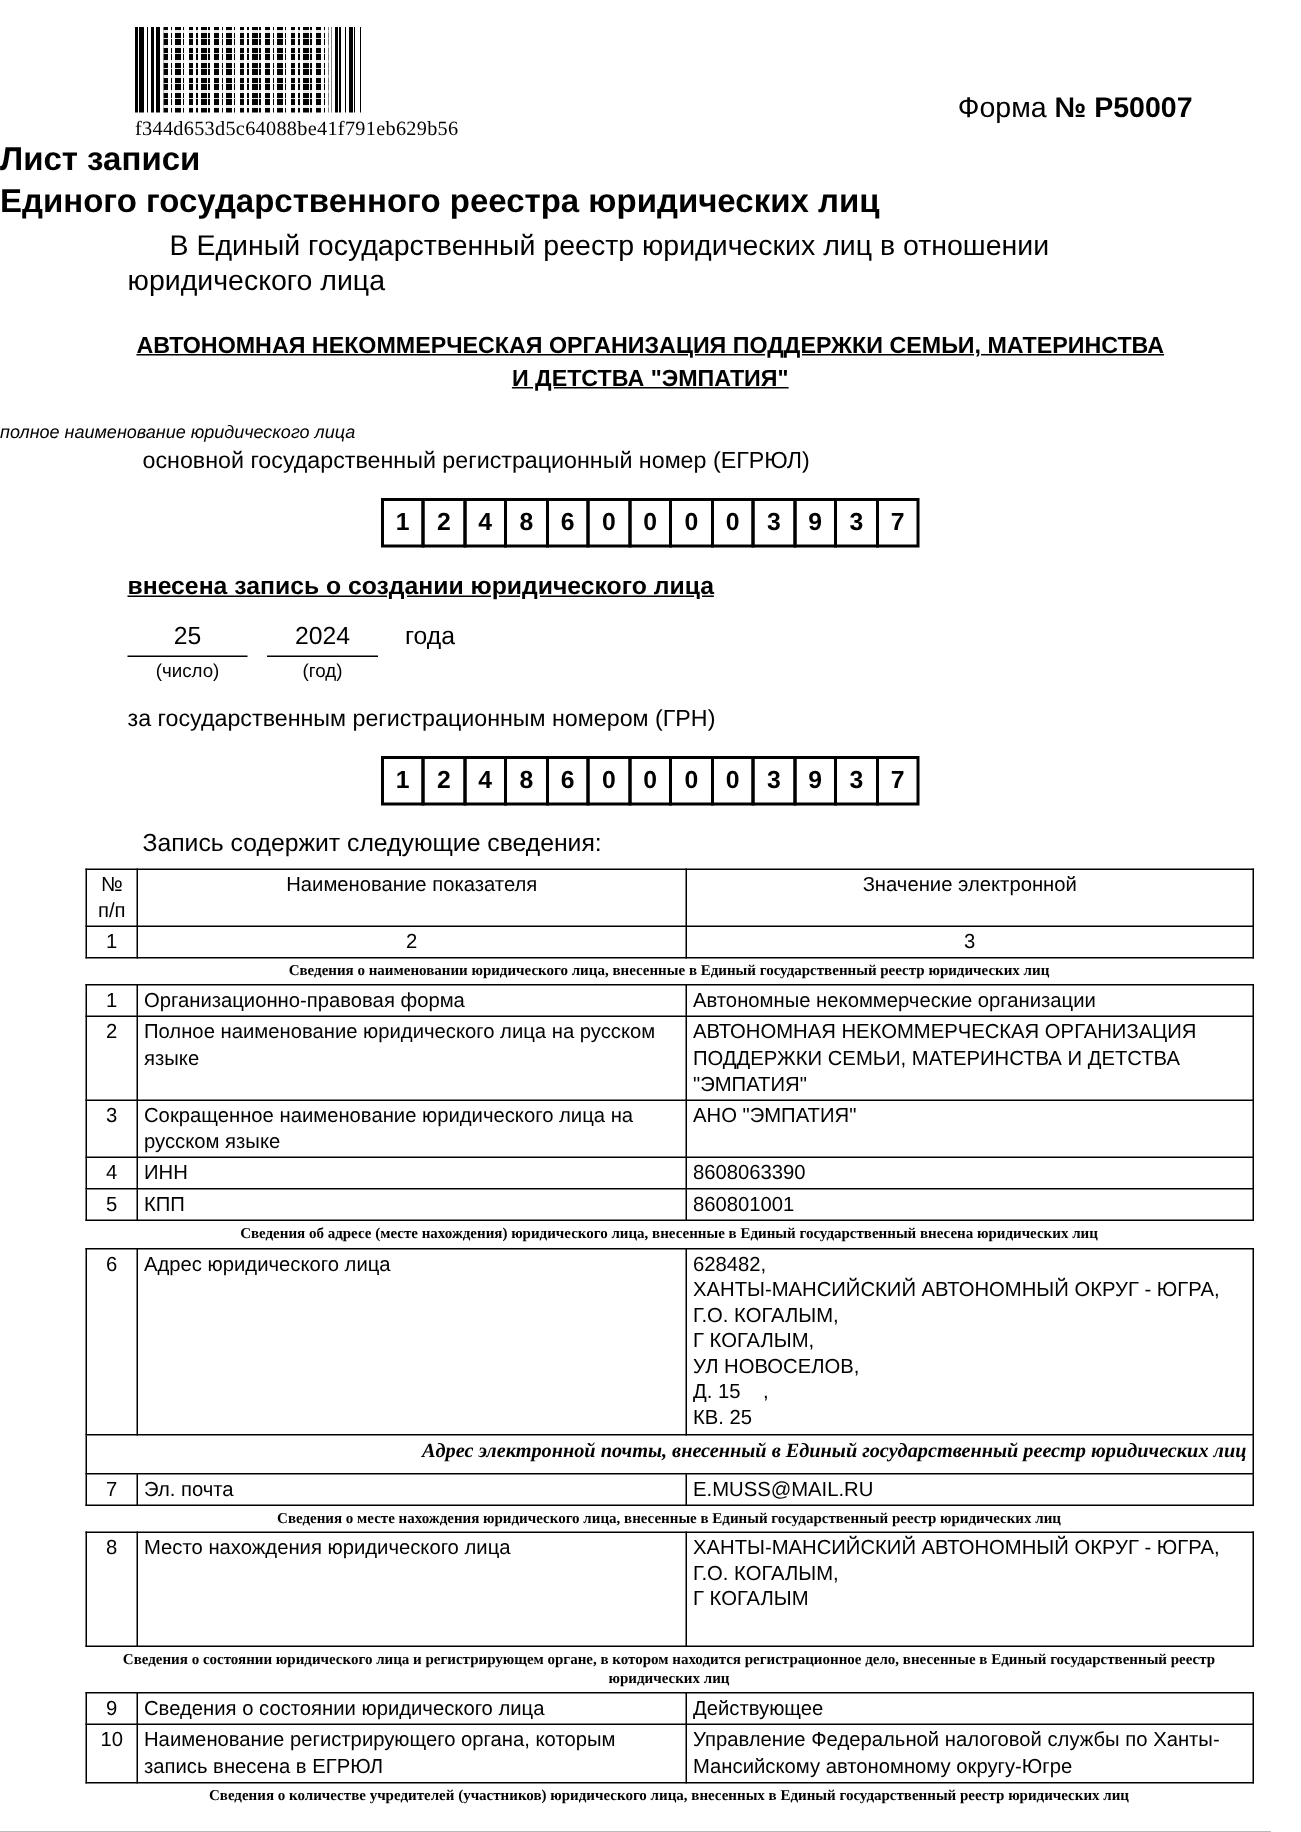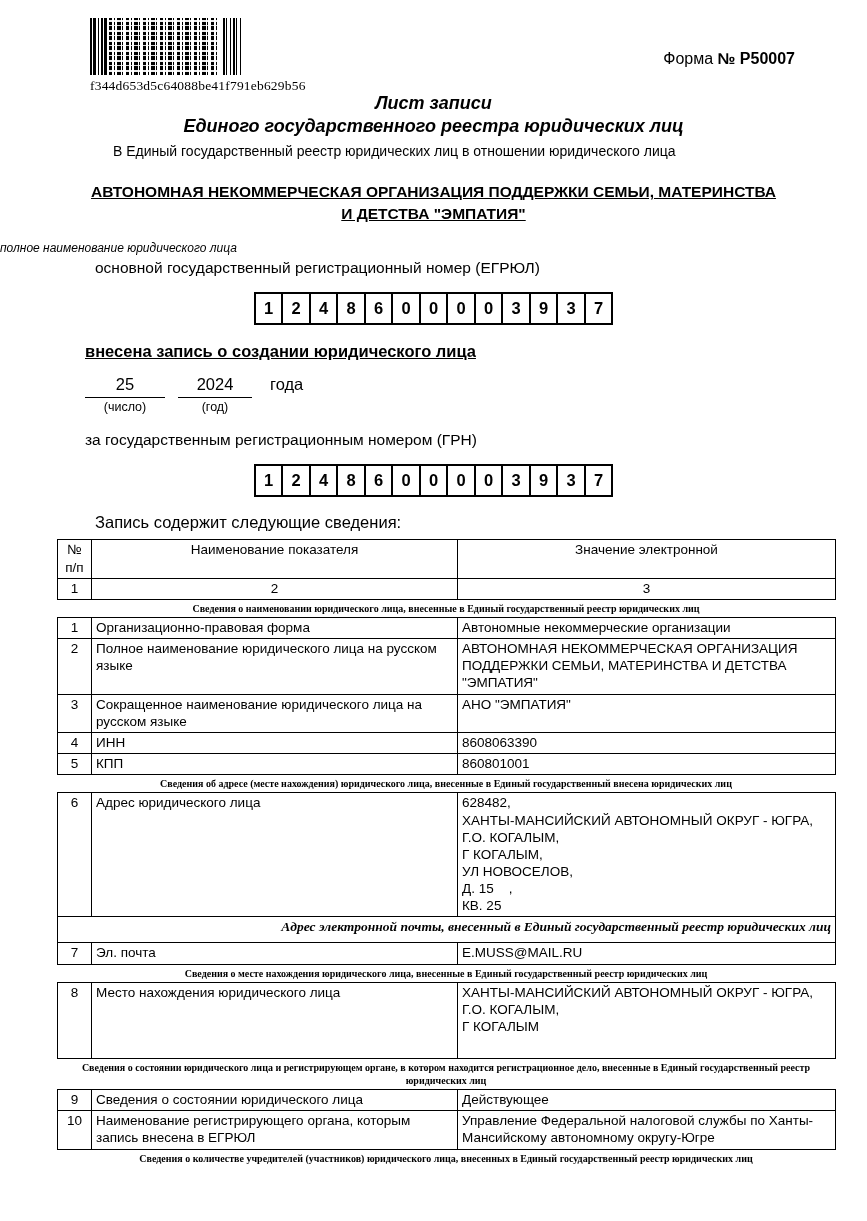--- a/index.html
+++ b/index.html
@@ -18,25 +18,25 @@
   .barcode { width:152px; height:57px; display:flex; background:#fff; }
   .bc-strip { height:100%; }
   .bc-left  { width:17px; background:repeating-linear-gradient(90deg,#000 0 2px,#fff 2px 3px,#000 3px 6px,#fff 6px 8px,#000 8px 9px,#fff 9px 11px); }
   .bc-right { width:21px; background:repeating-linear-gradient(90deg,#fff 0 2px,#000 2px 4px,#fff 4px 5px,#000 5px 6px,#fff 6px 9px,#000 9px 10px); }
   .bc-mid   { flex:1; margin:0 2px;
     background:
       repeating-linear-gradient(0deg, rgba(255,255,255,0) 0 3px, rgba(255,255,255,.92) 3px 5px, rgba(255,255,255,0) 5px 9px, rgba(255,255,255,.85) 9px 10px),
       repeating-linear-gradient(90deg,#000 0 3px,#fff 3px 5px,#000 5px 6px,#fff 6px 8px,#000 8px 12px,#fff 12px 13px,#000 13px 14px,#fff 14px 17px);
   }
   .barcode-text { font-family:"Liberation Serif", serif; font-size:13.5px; margin-top:3px; letter-spacing:.2px; }
-  .form-no { position:absolute; right:72px; top:50px; font-size:16px; }
+  .form-no { position:absolute; right:72px; top:62px; font-size:19px; }
   .form-no b { font-weight:bold; }
   
-  .doc-title { text-align:center; font-weight:bold; font-size:18px; line-height:1.25; margin-top:92px;font-style:italic; }
-  .intro { width:648px; margin:6px 0 0 85px; font-size:14px; line-height:1.22; text-indent:28px; }
+  .doc-title { text-align:left; font-weight:bold; font-size:22px; line-height:1.25; margin-top:92px; }
+  .intro { width:648px; margin:6px 0 0 85px; font-size:19px; line-height:1.22; text-indent:28px; }
   .org-name { margin:21px auto 0; width:700px; text-align:center; font-weight:bold; font-size:15.5px; line-height:1.4; text-decoration:underline; }
   .org-caption { text-align:left; font-style:italic; font-size:12px; margin-top:17px; }
   .plain-label { margin:4px 0 0 95px; font-size:15.5px; }
   
   .digits-row { display:flex; justify-content:center; margin-top:15px; }
   .digit-cell {
     width:29.5px; height:33px; border:2px solid #000; margin-left:-2px;
     display:flex; align-items:center; justify-content:center;
     font-weight:bold; font-size:16.5px;
   }

